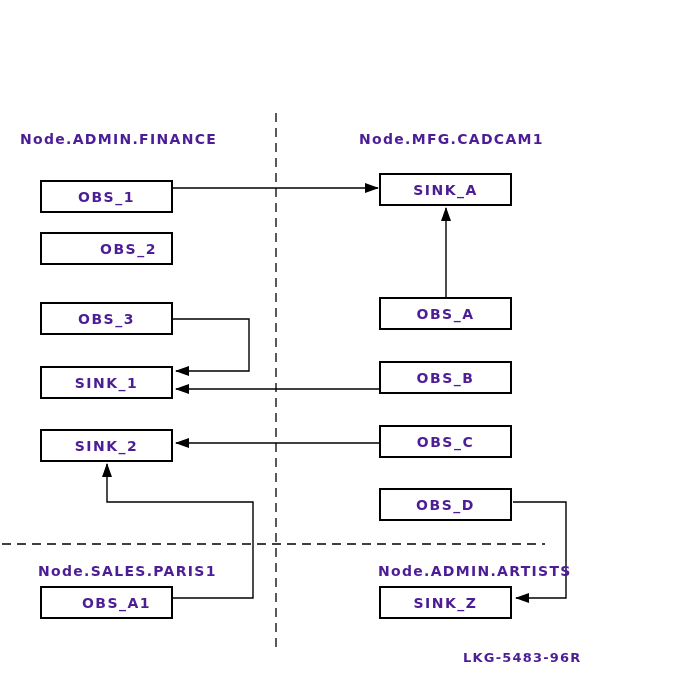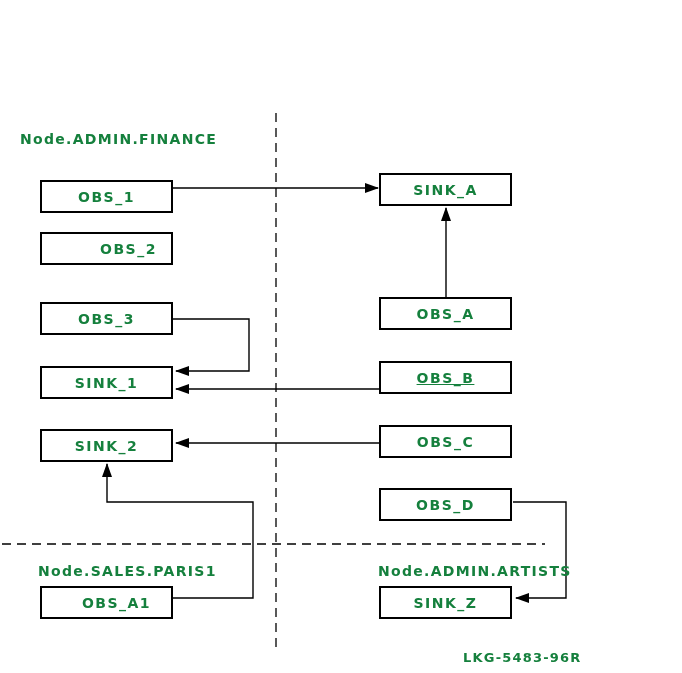--- a/index.html
+++ b/index.html
@@ -2,21 +2,21 @@
 <html><head>
 <meta charset="utf-8">
 <style>
   html, body { margin: 0; padding: 0; background: #ffffff; }
   #stage {
     position: relative;
     width: 682px;
     height: 673px;
     background: #ffffff;
     font-family: "DejaVu Sans", "Liberation Sans", sans-serif;
-    color: #15803d;
+    color: #4c1d95;
     overflow: hidden;
   }
   .node-label {
     position: absolute;
     font-size: 14px;
     font-weight: bold;
     letter-spacing: 1.3px;
     white-space: nowrap;
   }
   .obox {
@@ -52,21 +52,21 @@
   }
   
   .b-obs1  { left: 40px;  top: 180px; }
   .b-obs2  { left: 40px;  top: 232px; padding-left: 44px; }
   .b-obs3  { left: 40px;  top: 302px; }
   .b-sink1 { left: 40px;  top: 366px; }
   .b-sink2 { left: 40px;  top: 429px; }
   .b-obsa1 { left: 40px;  top: 586px; padding-left: 20px; }
   .b-sinka { left: 379px; top: 173px; }
   .b-obsa  { left: 379px; top: 297px; }
-  .b-obsb  { left: 379px; top: 361px; text-decoration: underline; }
+  .b-obsb  { left: 379px; top: 361px; }
   .b-obsc  { left: 379px; top: 425px; }
   .b-obsd  { left: 379px; top: 488px; }
   .b-sinkz { left: 379px; top: 586px; }
   .l-finance { left: 20px;  top: 131px; }
   .l-cadcam  { left: 359px; top: 131px; }
   .l-paris   { left: 38px;  top: 563px; }
   .l-artists { left: 378px; top: 563px; }
 </style>
 </head>
 <body>
@@ -86,20 +86,21 @@
     <path d="M173,188 L378,188" stroke="#000000" stroke-width="1.4" fill="none" marker-end="url(#arrow)"></path>
     <path d="M446,297 L446,208" stroke="#000000" stroke-width="1.4" fill="none" marker-end="url(#arrow)"></path>
     <path d="M173,319 L249,319 L249,371 L176,371" stroke="#000000" stroke-width="1.4" fill="none" marker-end="url(#arrow)"></path>
     <path d="M379,389 L176,389" stroke="#000000" stroke-width="1.4" fill="none" marker-end="url(#arrow)"></path>
     <path d="M379,443 L176,443" stroke="#000000" stroke-width="1.4" fill="none" marker-end="url(#arrow)"></path>
     <path d="M173,598 L253,598 L253,502 L107,502 L107,464" stroke="#000000" stroke-width="1.4" fill="none" marker-end="url(#arrow)"></path>
     <path d="M513,502 L566,502 L566,598 L516,598" stroke="#000000" stroke-width="1.4" fill="none" marker-end="url(#arrow)"></path>
   </svg>
 
   <div class="node-label l-finance">Node.ADMIN.FINANCE</div>
+  <div class="node-label l-cadcam">Node.MFG.CADCAM1</div>
   <div class="node-label l-paris">Node.SALES.PARIS1</div>
   <div class="node-label l-artists">Node.ADMIN.ARTISTS</div>
 
   <div class="obox b-obs1">OBS_1</div>
   <div class="obox b-obs2">OBS_2</div>
   <div class="obox b-obs3">OBS_3</div>
   <div class="obox b-sink1">SINK_1</div>
   <div class="obox b-sink2">SINK_2</div>
   <div class="obox b-obsa1">OBS_A1</div>
 

